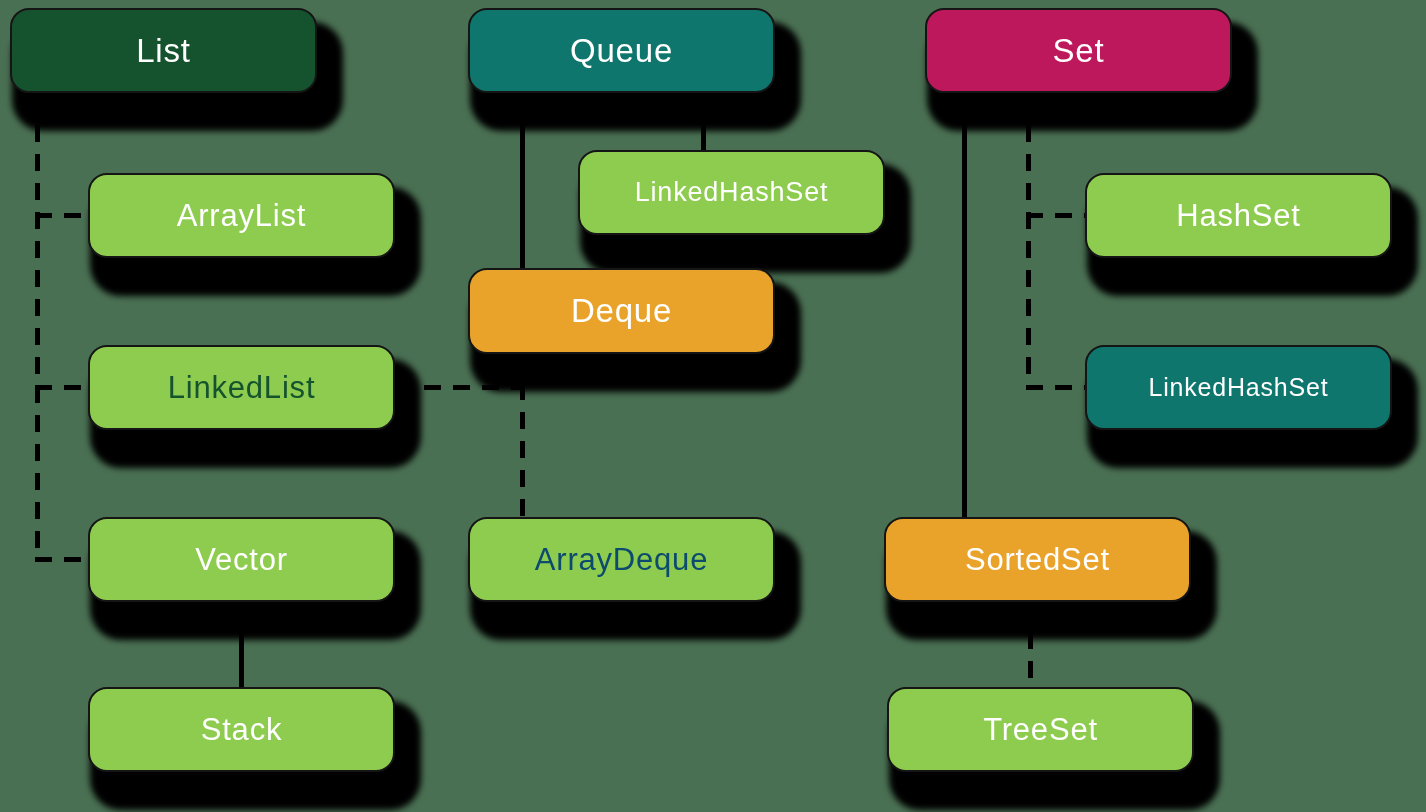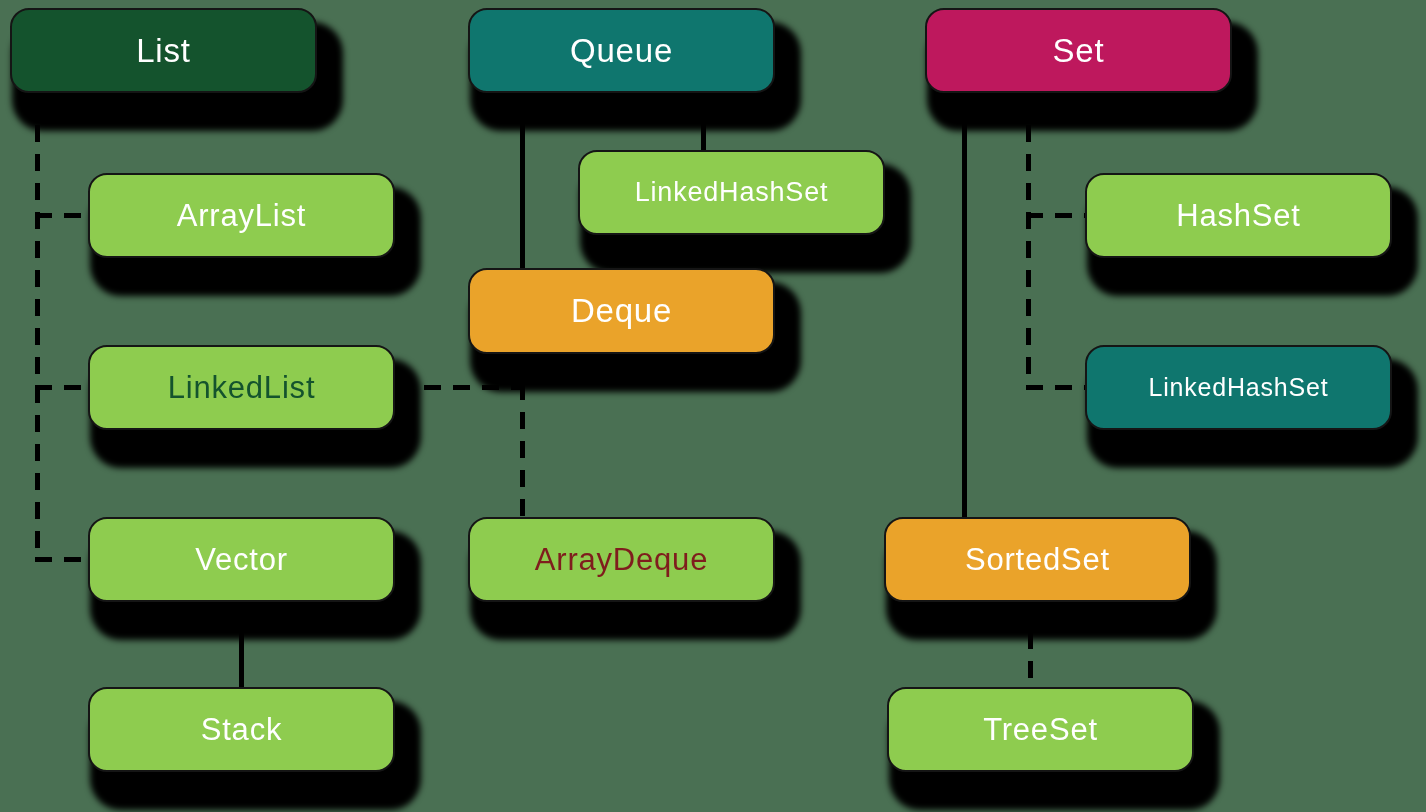--- a/index.html
+++ b/index.html
@@ -80,21 +80,21 @@
     </div>
     <div class="node interface" style="left: 468px; top: 8px; width: 307px; height: 85px; font-size: 33px; background: #0f766e; color: rgb(255, 255, 255);">
       <span>Queue</span>
     </div>
     <div class="node implementation" style="left: 578px; top: 150px; width: 307px; height: 85px; font-size: 27px; background: rgb(142, 204, 79); color: rgb(255, 255, 255);">
       <span>LinkedHashSet</span>
     </div>
     <div class="node interface" style="left: 468px; top: 268px; width: 307px; height: 86px; font-size: 33px; background: rgb(234, 163, 42); color: rgb(255, 255, 255);">
       <span>Deque</span>
     </div>
-    <div class="node implementation" style="left: 468px; top: 517px; width: 307px; height: 85px; font-size: 31px; background: rgb(142, 204, 79); color: #7f1d1d;">
+    <div class="node implementation" style="left: 468px; top: 517px; width: 307px; height: 85px; font-size: 31px; background: rgb(142, 204, 79); color: #0c4a6e;">
       <span>ArrayDeque</span>
     </div>
     <div class="node interface" style="left: 925px; top: 8px; width: 307px; height: 85px; font-size: 33px; background: #be185d; color: rgb(255, 255, 255);">
       <span>Set</span>
     </div>
     <div class="node implementation" style="left: 1085px; top: 173px; width: 307px; height: 85px; font-size: 31px; background: rgb(142, 204, 79); color: rgb(255, 255, 255);">
       <span>HashSet</span>
     </div>
     <div class="node implementation" style="left: 1085px; top: 345px; width: 307px; height: 85px; font-size: 25px; background: #0f766e; color: rgb(255, 255, 255);">
       <span>LinkedHashSet</span>

